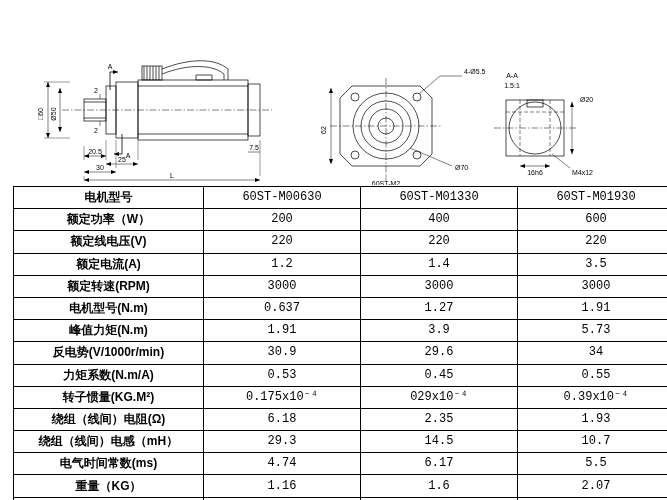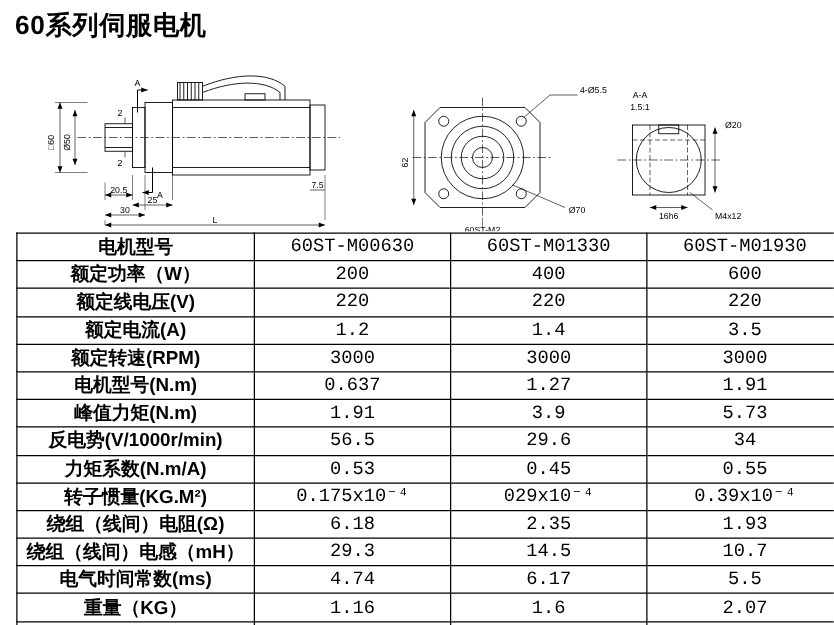--- a/index.html
+++ b/index.html
@@ -44,21 +44,21 @@
   }
   table.spec {
     border-collapse: collapse;
     width: 641px;
     table-layout: fixed;
   }
   table.spec td {
     border: 1px solid #000;
     text-align: center;
     vertical-align: middle;
-    font-size: 15px;
+    font-size: 12px;
     height: 21.2px;
     padding: 0 2px;
     line-height: 13px;
   }
   table.spec td.label {
     font-weight: bold;
     width: 185px;
   }
   table.spec td.val {
     width: 152px;
@@ -67,21 +67,20 @@
   }
   svg text {
     font-family: "Liberation Sans", sans-serif;
   }
 </style>
 </head>
 <body>
 
 <div class="page">
 
-  <div class="title">60系列伺服电机</div>
 
   <div class="drawing">
     <svg width="667" height="143" viewBox="0 0 667 143">
       <g stroke="#000" fill="none" stroke-width="0.7">
 
         <rect x="84" y="57" width="22" height="22"></rect>
         <line x1="84" y1="60" x2="106" y2="60"></line>
         <line x1="84" y1="76" x2="106" y2="76"></line>
 
         <rect x="106" y="44" width="10" height="48"></rect>
@@ -265,21 +264,21 @@
             <td class="val">1.91</td>
           </tr>
         <tr>
             <td class="label">峰值力矩(N.m)</td>
             <td class="val">1.91</td>
             <td class="val">3.9</td>
             <td class="val">5.73</td>
           </tr>
         <tr>
             <td class="label">反电势(V/1000r/min)</td>
-            <td class="val">56.5</td>
+            <td class="val">30.9</td>
             <td class="val">29.6</td>
             <td class="val">34</td>
           </tr>
         <tr>
             <td class="label">力矩系数(N.m/A)</td>
             <td class="val">0.53</td>
             <td class="val">0.45</td>
             <td class="val">0.55</td>
           </tr>
         <tr>

